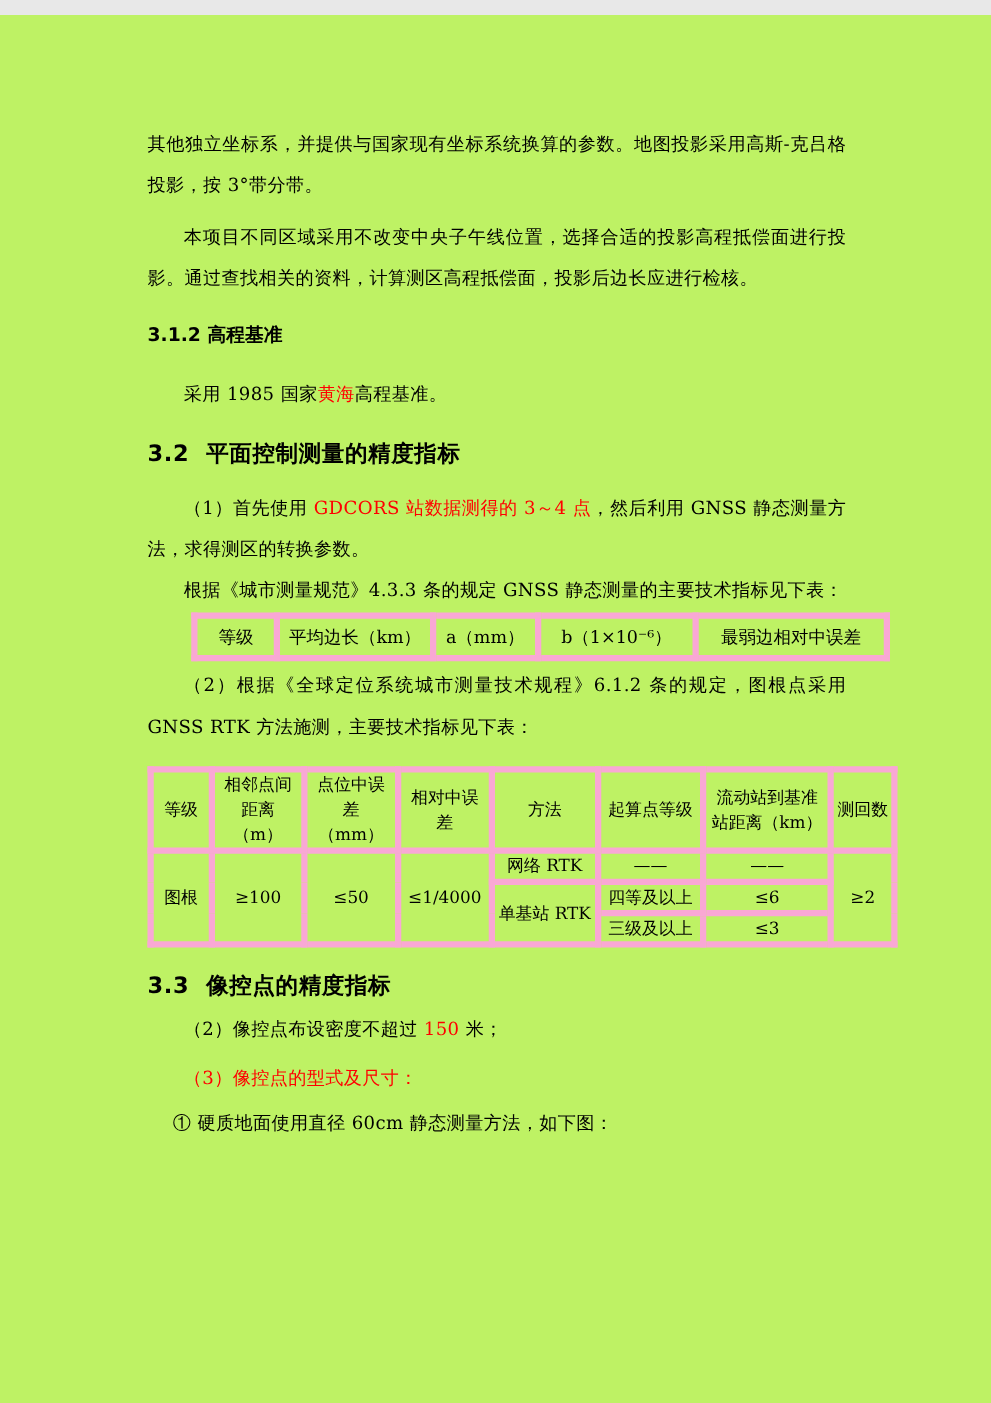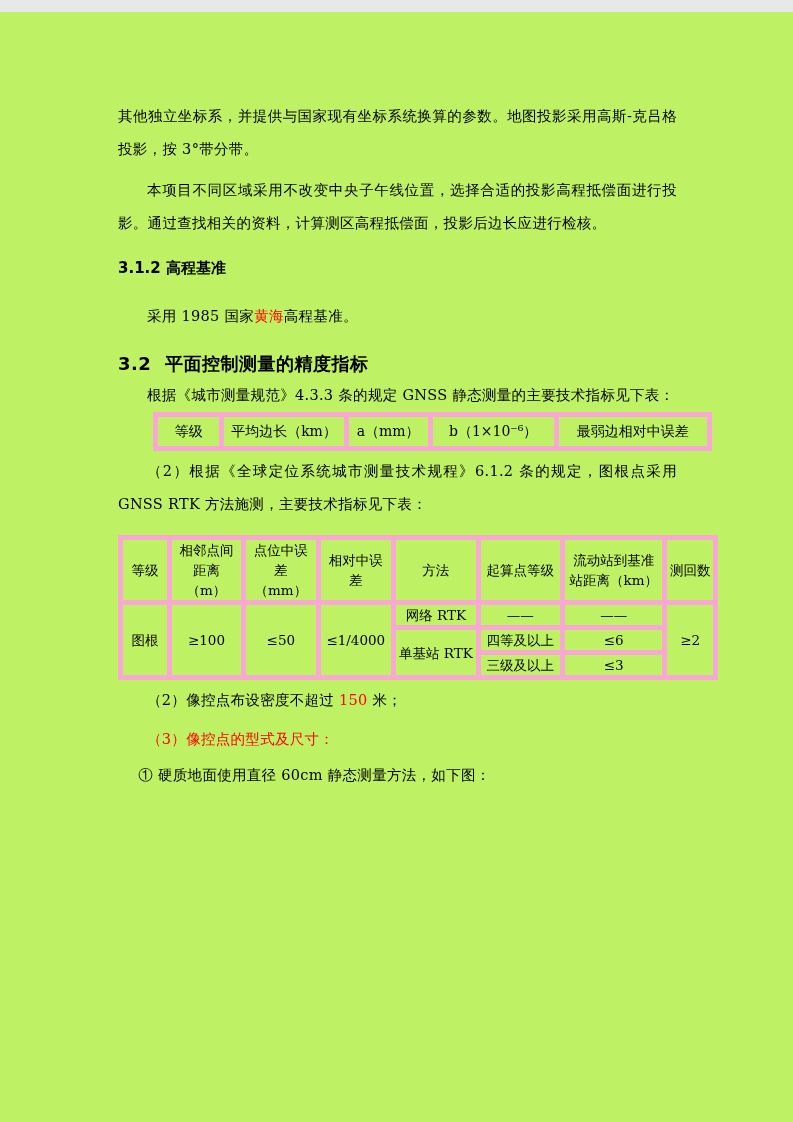--- a/index.html
+++ b/index.html
@@ -78,20 +78,21 @@
     <p class="body">其他独立坐标系，并提供与国家现有坐标系统换算的参数。地图投影采用高斯-克吕格投影，按 3°带分带。</p>
 
     <p class="body ind2 m-proj">本项目不同区域采用不改变中央子午线位置，选择合适的投影高程抵偿面进行投影。通过查找相关的资料，计算测区高程抵偿面，投影后边长应进行检核。</p>
 
     <h3 class="sub-heading">3.1.2 高程基准</h3>
 
     <p class="body ind2 m-p312"><span>采用 1985 国家</span><span class="red">黄海</span><span>高程基准。</span></p>
 
     <h2 class="main-heading m-h32">3.2  平面控制测量的精度指标</h2>
 
+    <p class="body ind2 m-p321"><span>（1）首先使用 </span><span class="red">GDCORS 站数据测得的 3～4 点</span><span>，然后利用 GNSS 静态测量方法，求得测区的转换参数。</span></p>
 
     <p class="body ind2">根据《城市测量规范》4.3.3 条的规定 GNSS 静态测量的主要技术指标见下表：</p>
 
     <table class="t1">
       <colgroup>
         <col style="width:12%">
           <col style="width:22.4%">
           <col style="width:15.2%">
           <col style="width:22.7%">
           <col style="width:27.7%">
@@ -146,20 +147,21 @@
           <td>四等及以上</td>
           <td>≤6</td>
         </tr>
         <tr class="brow">
           <td>三级及以上</td>
           <td>≤3</td>
         </tr>
       </tbody>
     </table>
 
+    <h2 class="main-heading m-h33">3.3  像控点的精度指标</h2>
 
 
     <p class="body ind2 m-p332"><span>（2）像控点布设密度不超过 </span><span class="red">150</span><span> 米；</span></p>
 
     <p class="body ind2 red m-p333">（3）像控点的型式及尺寸：</p>
 
     <p class="body ind14 m-p334">① 硬质地面使用直径 60cm 静态测量方法，如下图：</p>
 
   </div>
 </div>

